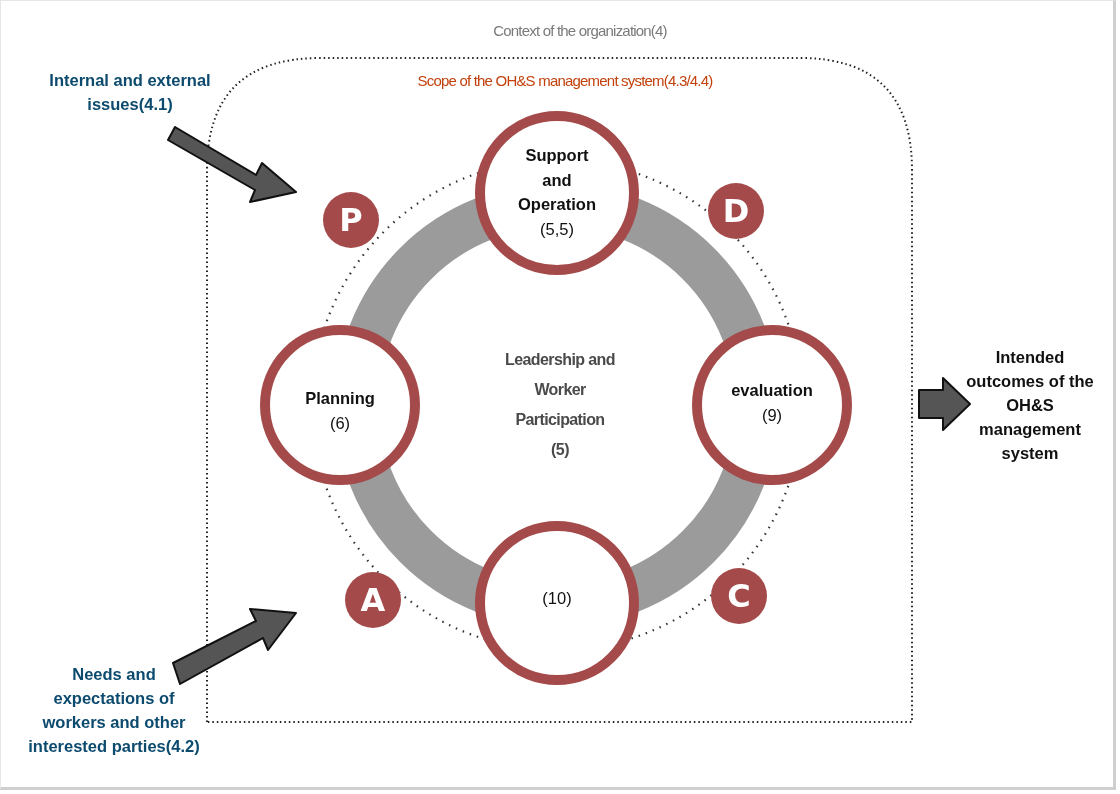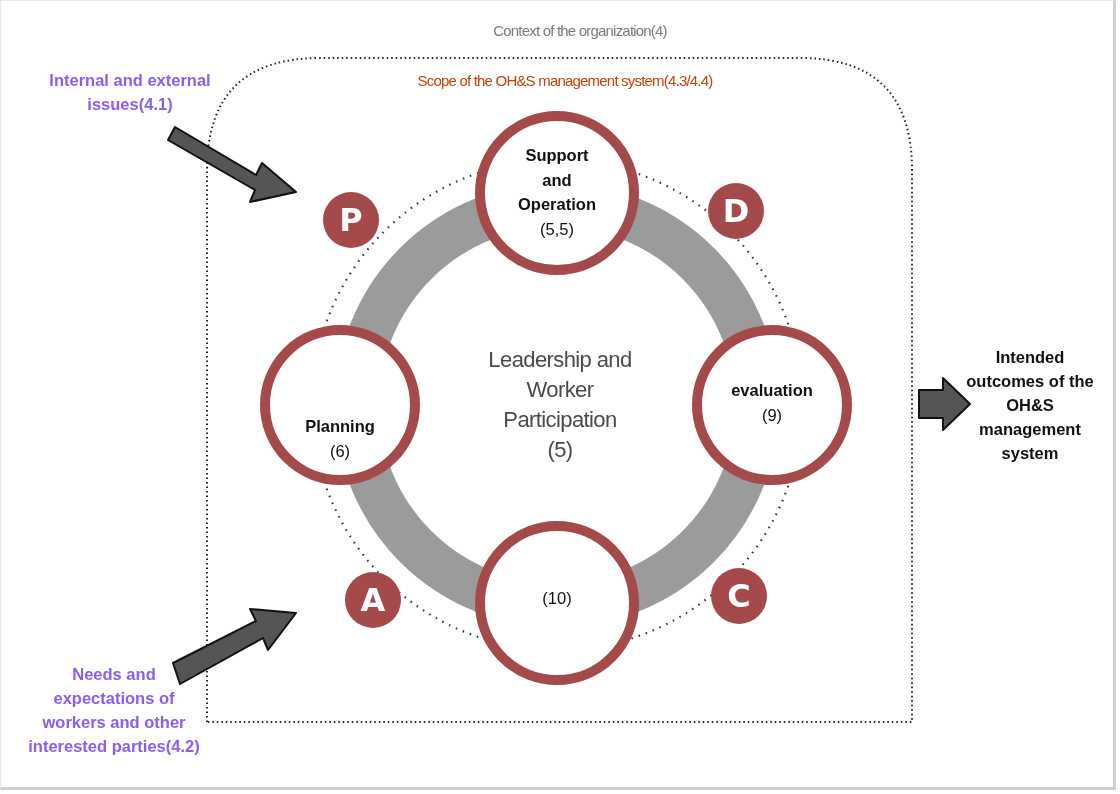--- a/index.html
+++ b/index.html
@@ -2,27 +2,27 @@
 <html><head>
   <meta charset="utf-8">
   <style>
     html, body { margin: 0; padding: 0; background: #ffffff; }
     body { width: 1120px; height: 794px; position: relative; overflow: hidden; }
     .frame { position: absolute; left: 0; top: 0; width: 1116px; height: 790px; border-right: 3px solid #cfcfcf; border-bottom: 3px solid #cfcfcf; border-top: 1px solid #e6e6e6; border-left: 1px solid #e6e6e6; box-sizing: border-box; }
     svg { position: absolute; left: 0; top: 0; }
     .txt { position: absolute; text-align: center; font-family: "Liberation Sans", sans-serif; }
     .context-title { left: 380px; top: 22px; width: 400px; font-size: 15px; color: #7a7a7a; letter-spacing: -0.8px; }
     .scope-title { left: 330px; top: 72px; width: 470px; font-size: 15px; color: #c2410c; letter-spacing: -0.8px; }
-    .side-label { font-size: 16.5px; font-weight: bold; color: #8b5cf6; line-height: 24px; }
+    .side-label { font-size: 16.5px; font-weight: bold; color: #0c4a6e; line-height: 24px; }
     .label-internal { left: 20px; top: 68px; width: 220px; }
     .label-needs { left: 24px; top: 662px; width: 180px; }
     .label-outcomes { left: 960px; top: 345px; width: 140px; color: #111111; }
     .node-text { font-size: 16.5px; color: #111111; line-height: 24.5px; }
     .node-title { font-weight: bold; }
-    .center-text { left: 450px; top: 345px; width: 220px; font-size: 22px; font-weight: normal; color: #4a4a4a; line-height: 30px; letter-spacing: -0.6px; }
+    .center-text { left: 450px; top: 345px; width: 220px; font-size: 16px; font-weight: bold; color: #4a4a4a; line-height: 30px; letter-spacing: -0.6px; }
     .pdca { position: absolute; width: 56px; height: 56px; border-radius: 50%; background: #a54a4a; color: #ffffff; font-family: "DejaVu Sans", sans-serif; font-weight: bold; font-size: 32px; line-height: 56px; text-align: center; }
   </style>
 </head>
 <body>
 
 <div class="frame"></div>
 
 <svg width="1120" height="794">
 
   <path d="M 207 722 L 207 170 Q 207 58 320 58 L 800 58 Q 912 58 912 170 L 912 722 Z" fill="none" stroke="#222" stroke-width="2" stroke-dasharray="1.5 3"></path>
@@ -56,21 +56,21 @@
 <div class="txt side-label label-needs">Needs and expectations of workers and other interested parties(4.2)</div>
 <div class="txt side-label label-outcomes">Intended outcomes of the OH&amp;S management system</div>
 
 <div class="txt node-text" style="left:487px; top:143px; width:140px;">
   <div class="node-title">Support</div>
   <div class="node-title">and</div>
   <div class="node-title">Operation</div>
   <div>(5,5)</div>
 </div>
 
-<div class="txt node-text" style="left:270px; top:386px; width:140px;margin-top:28px;">
+<div class="txt node-text" style="left:270px; top:386px; width:140px;">
   <div class="node-title">Planning</div>
   <div>(6)</div>
 </div>
 
 <div class="txt node-text" style="left:697px; top:378px; width:150px;">
   <div class="node-title">evaluation</div>
   <div>(9)</div>
 </div>
 
 <div class="txt node-text" style="left:482px; top:586px; width:150px;">

